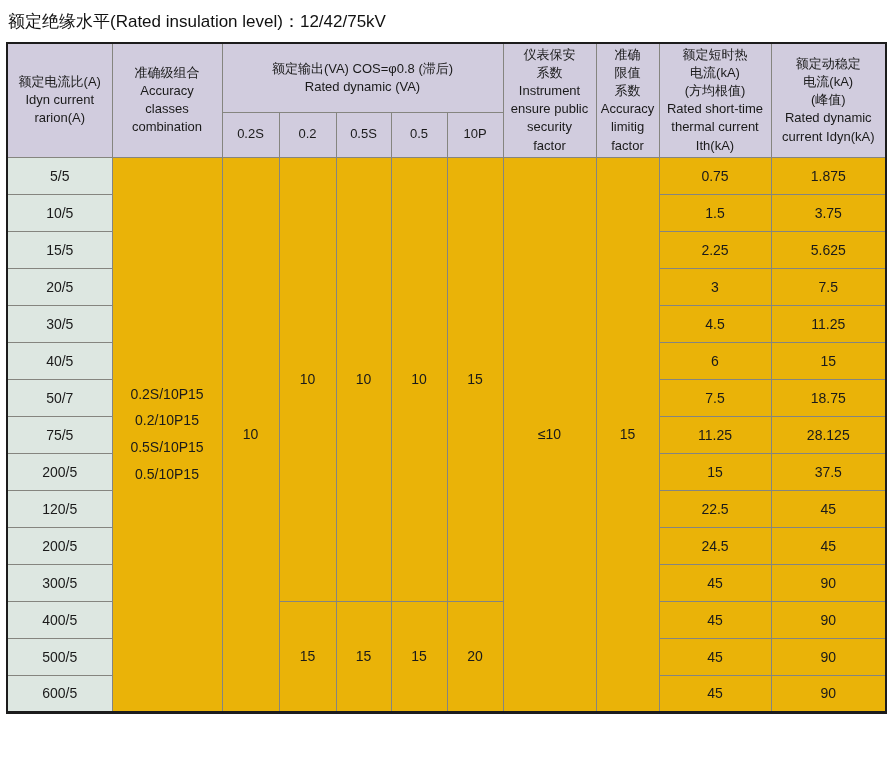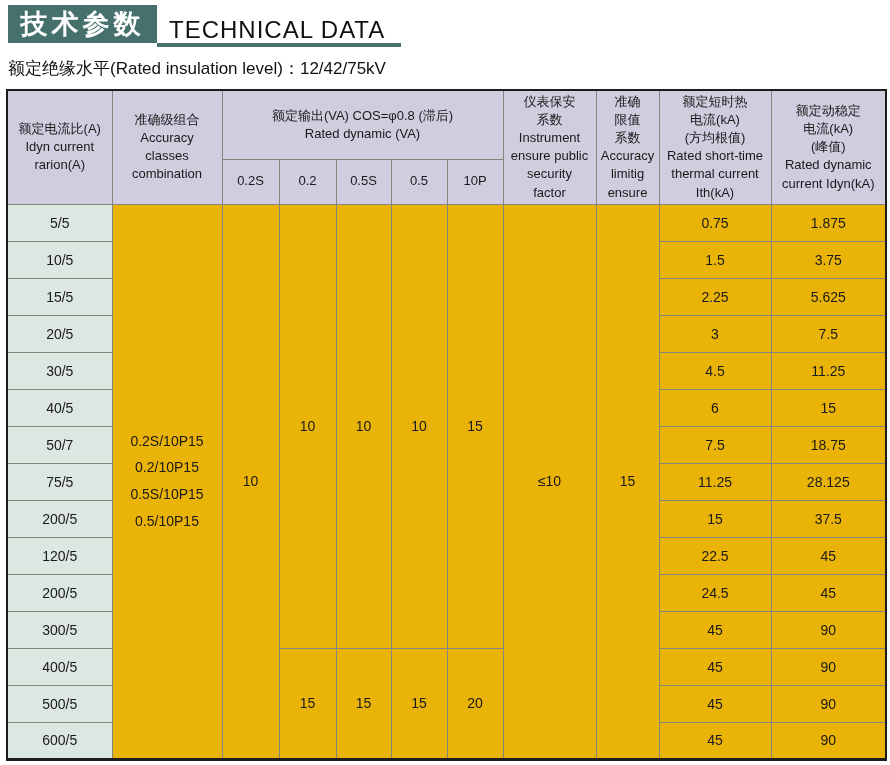--- a/index.html
+++ b/index.html
@@ -90,26 +90,20 @@
     background: #eab308;
     font-size: 14px;
   }
   td.combo { line-height: 1.9; }
 </style>
 </head>
 <body>
 
 <div class="page">
 
-  <div class="title-row">
-    <div class="title-box">技术参数</div>
-    <div class="title-en-wrap">
-      <span class="title-en">TECHNICAL DATA</span>
-    </div>
-  </div>
 
   <div class="subtitle">额定绝缘水平(Rated insulation level)：12/42/75kV</div>
 
   <table class="spec">
     <colgroup>
       <col style="width:105px">
         <col style="width:110px">
       <col style="width:57px">
         <col style="width:57px">
         <col style="width:55px">
@@ -135,21 +129,21 @@
 系数
 Instrument
 ensure public
 security
 factor</th>
         <th rowspan="2">准确
 限值
 系数
 Accuracy
 limitig
-ensure</th>
+factor</th>
         <th rowspan="2">额定短时热
 电流(kA)
 (方均根值)
 Rated short-time
 thermal current
 Ith(kA)</th>
         <th rowspan="2">额定动稳定
 电流(kA)
 (峰值)
 Rated dynamic

